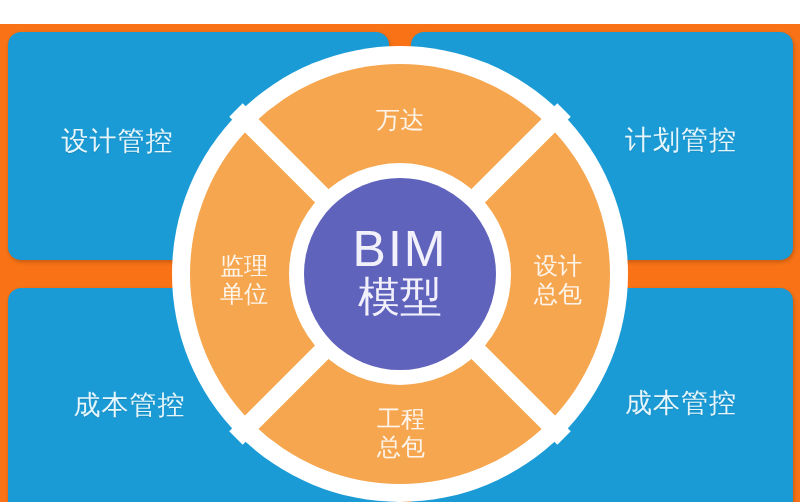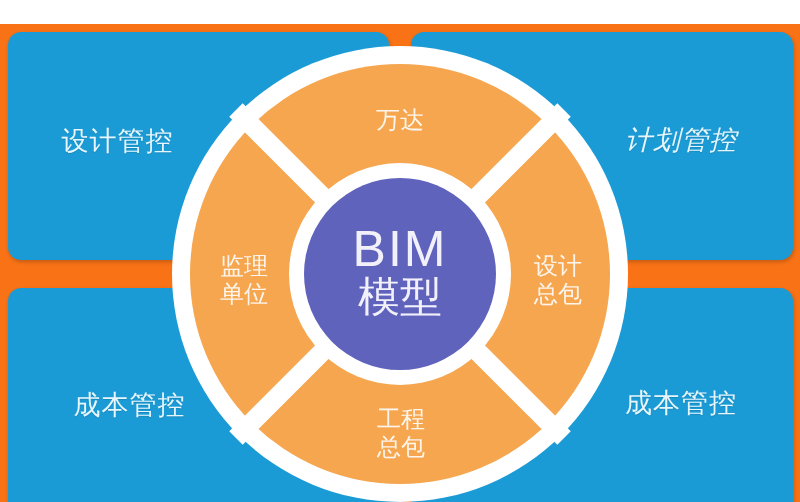--- a/index.html
+++ b/index.html
@@ -27,21 +27,21 @@
   .panel.bl { left: 8px;   top: 264px; width: 381px; height: 229px; padding-left: 12px; }
   .panel.br { left: 411px; top: 264px; width: 382px; height: 229px; }
   .panel-label {
     color: #e6f6fd;
     font-size: 27px;
     letter-spacing: 1px;
     white-space: nowrap;
     text-shadow: 0 1px 1px rgba(0,0,0,0.12);
   }
   .panel.tl .panel-label { transform: translate(-81px, -5px); }
-  .panel.tr .panel-label { transform: translate(79px, -6px); font-style: italic; }
+  .panel.tr .panel-label { transform: translate(79px, -6px); }
   .panel.bl .panel-label { transform: translate(-81px, 2px); }
   .panel.br .panel-label { transform: translate(79px, 0px); }
   
   #wheel-svg { position: absolute; left: 0; top: 0; }
   .seg-label {
     fill: #fdf5ec;
     font-size: 24px;
     font-family: "Liberation Sans", sans-serif;
     text-anchor: middle;
   }

